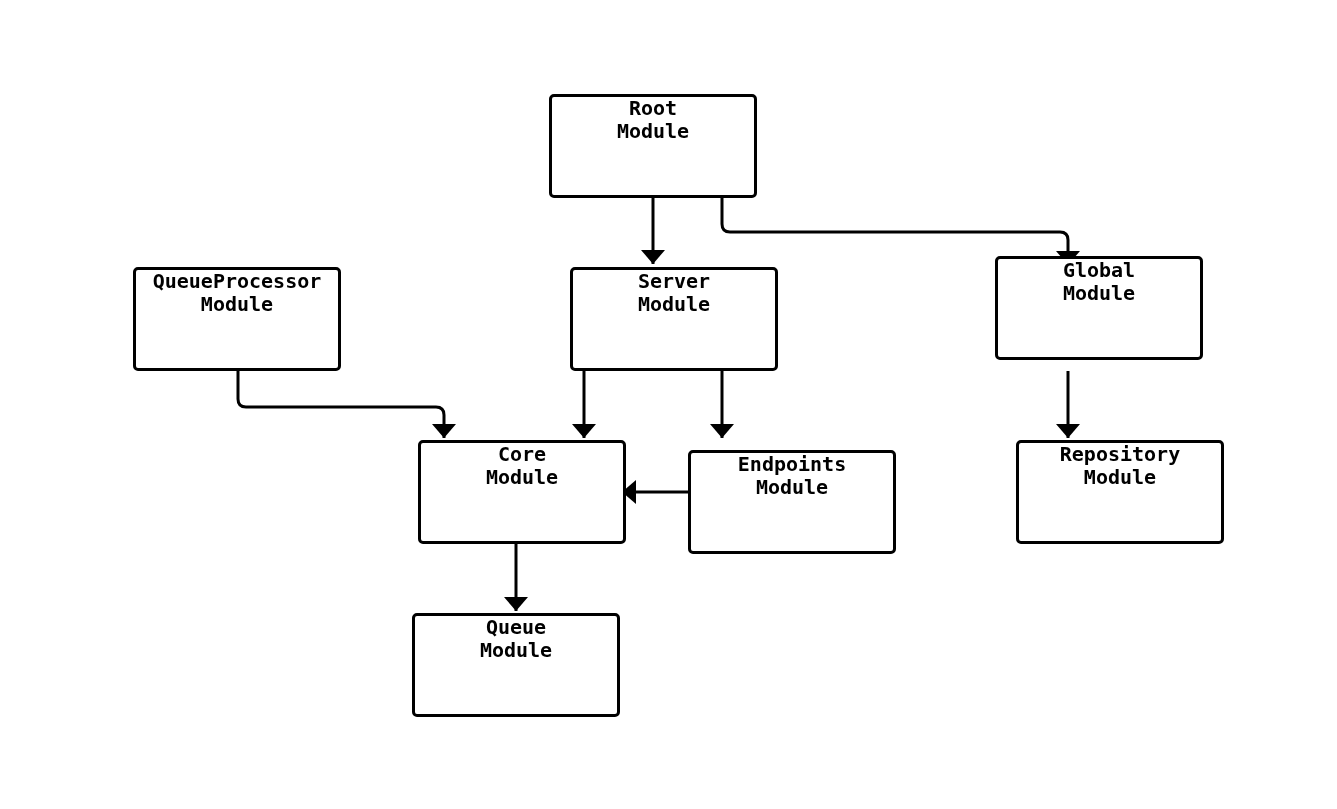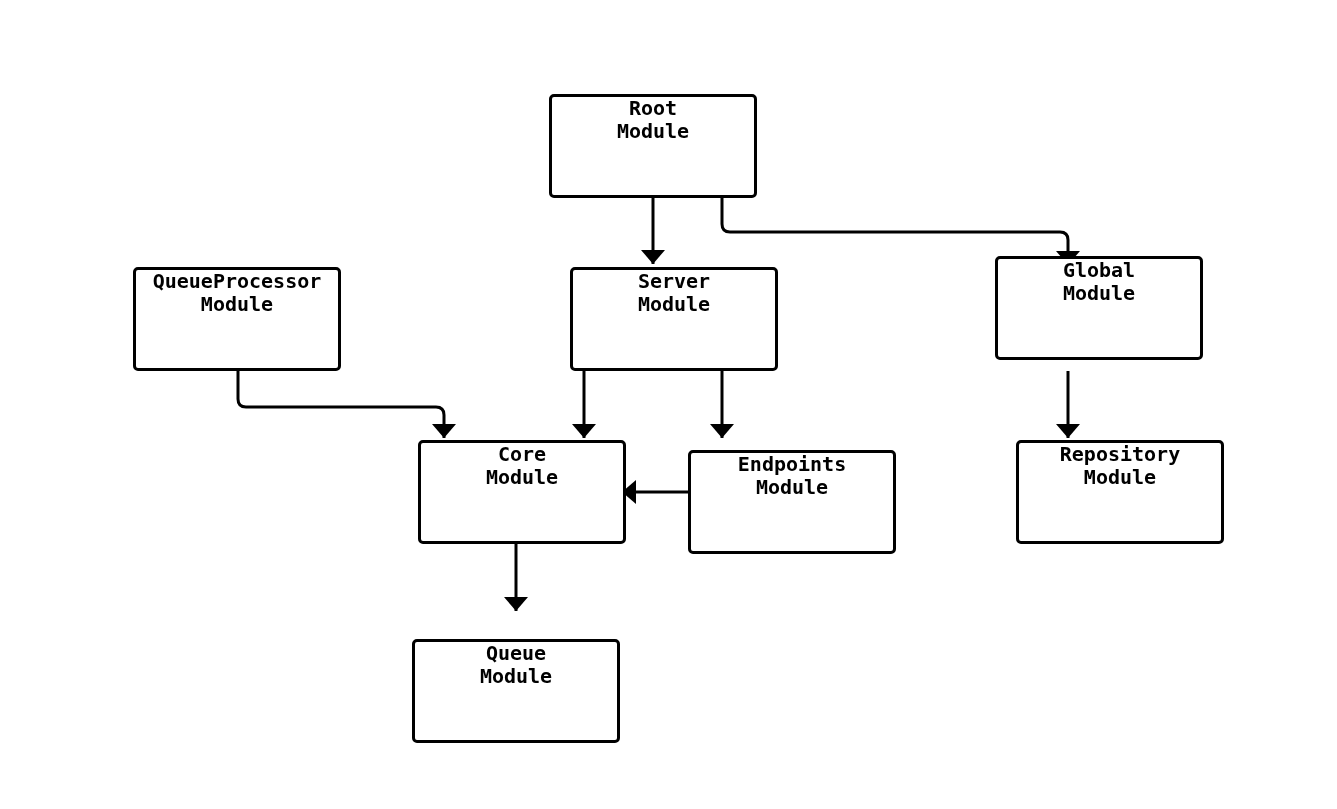--- a/index.html
+++ b/index.html
@@ -106,18 +106,18 @@
   <div class="node" style="left:688px; top:450px;">
     <span class="node-label">Endpoints
 Module</span>
   </div>
 
   <div class="node" style="left:1016px; top:440px;">
     <span class="node-label">Repository
 Module</span>
   </div>
 
-  <div class="node" style="left:412px; top:613px;margin-top:26px;">
+  <div class="node" style="left:412px; top:613px;">
     <span class="node-label">Queue
 Module</span>
   </div>
 
 </div>
 
 </body></html>

